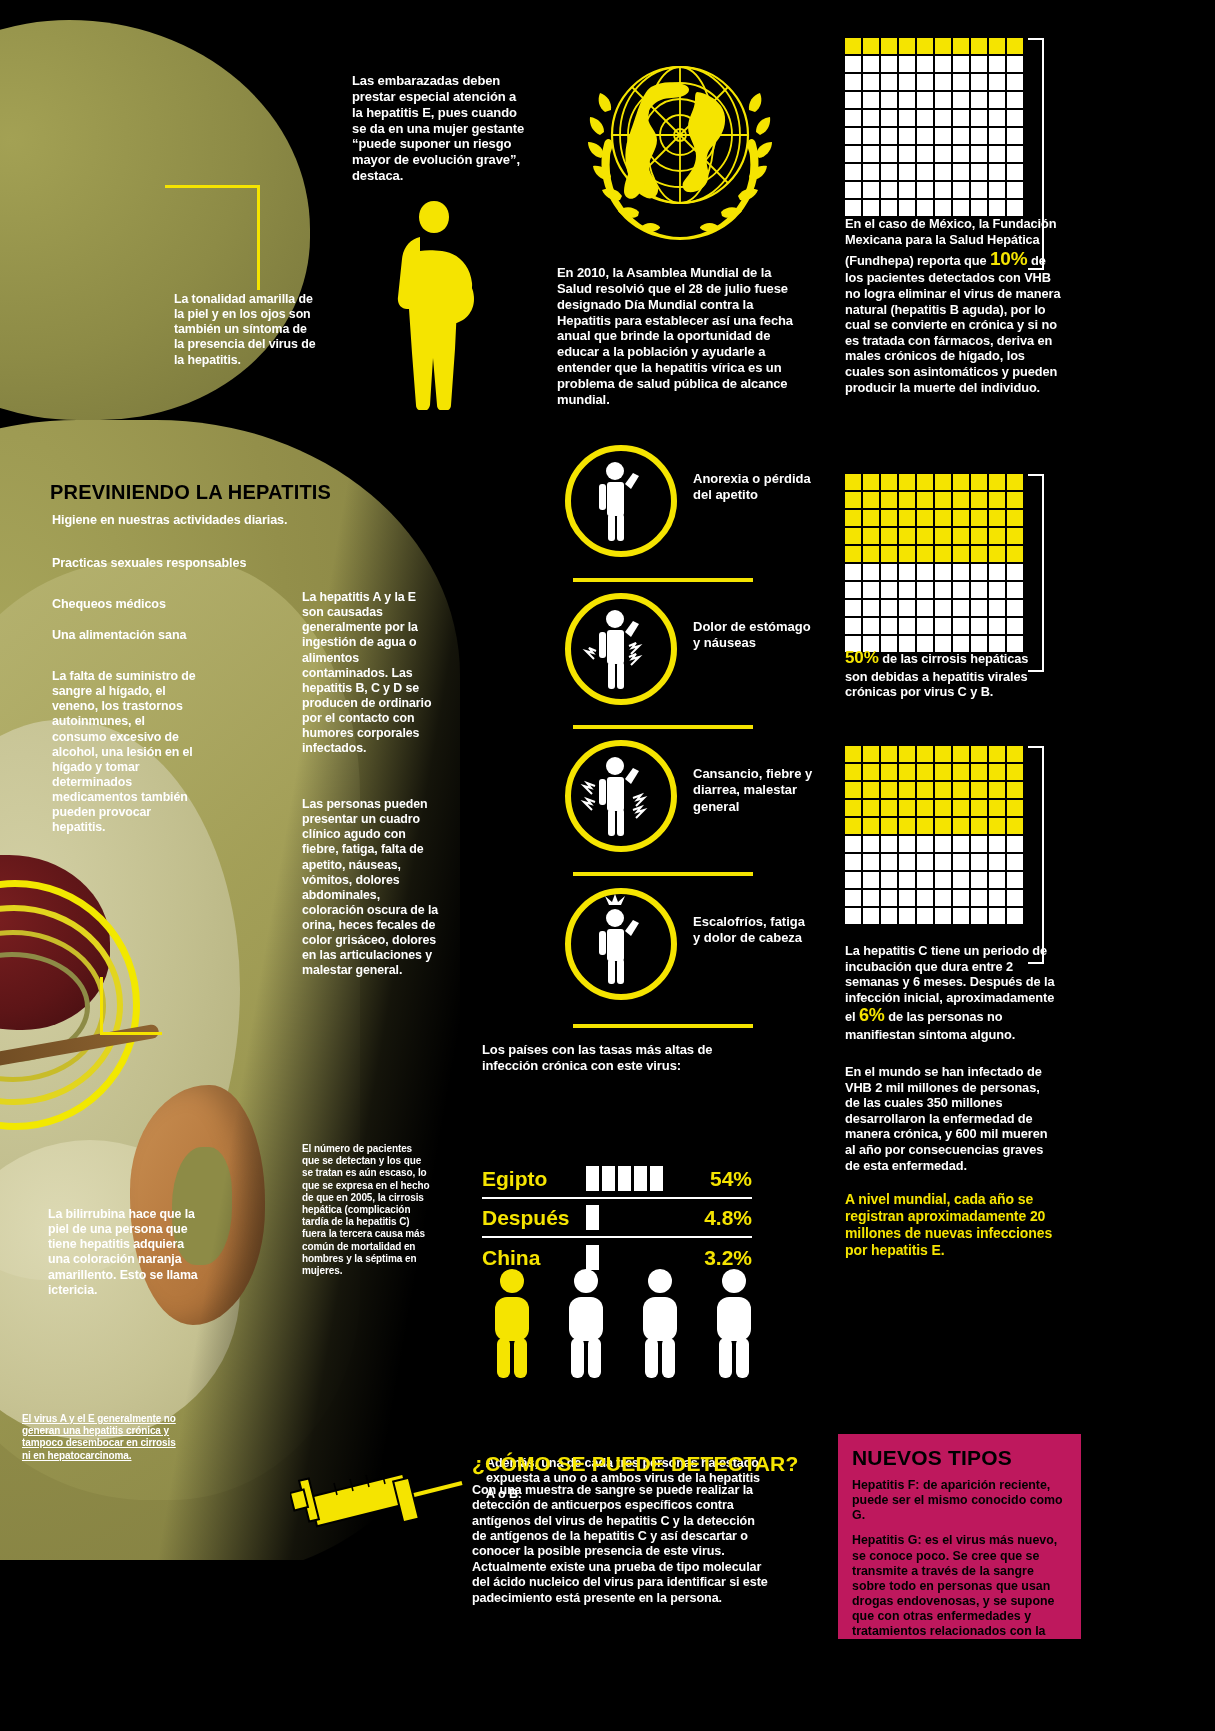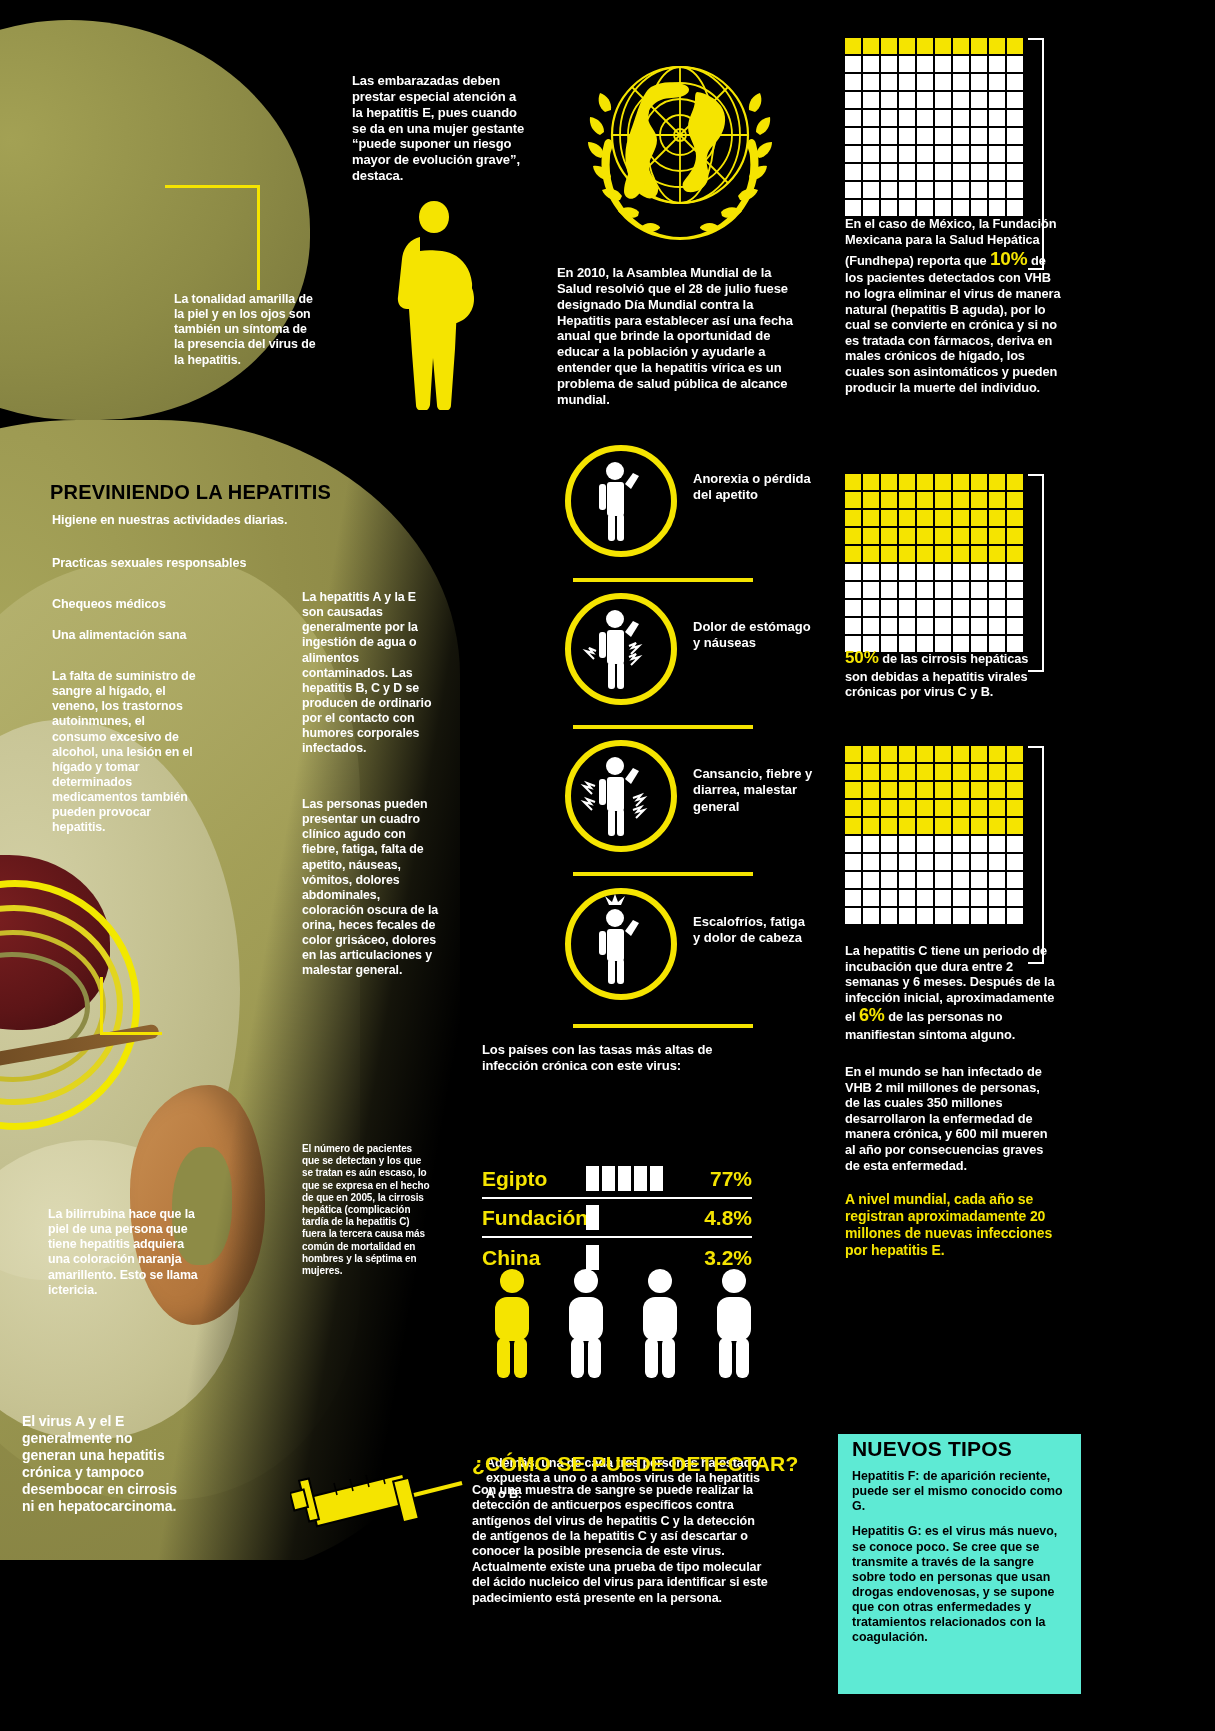--- a/index.html
+++ b/index.html
@@ -146,22 +146,22 @@
   .cval { color: #f5e400; font-weight: bold; font-size: 21px; text-align: right; }
 
   
   .people { position: absolute; left: 486px; top: 1268px; display: flex; gap: 22px; }
 
   
   .syringe { position: absolute; left: 290px; top: 1455px; }
 
   
   .ybox {
-    position: absolute; left: 838px; top: 1434px; width: 243px; height: 260px;
-    background: #5eead4; padding: 3px 14px;
+    position: absolute; left: 838px; top: 1434px; width: 243px; height: 205px;
+    background: #be185d; padding: 12px 14px;
   }
   .ybox h3 { font-size: 21px; font-weight: bold; color: #000; letter-spacing: .2px; margin-bottom: 8px; }
   .ybox p { font-size: 12.4px; font-weight: bold; color: #000; line-height: 1.22; margin-bottom: 10px; }
 
   h2.sect {
     position: absolute; font-weight: bold; letter-spacing: .2px;
   }
 </style>
 </head>
 <body>
@@ -583,21 +583,21 @@
   <div class="callout t-white" style="left:52px; top:669px; width:150px; font-size:12.4px;">La falta de suministro de sangre al hígado, el veneno, los trastornos autoinmunes, el consumo excesivo de alcohol, una lesión en el hígado y tomar determinados medicamentos también pueden provocar hepatitis.</div>
 
   <div class="callout t-white" style="left:302px; top:797px; width:138px; font-size:12.4px;">Las personas pueden presentar un cuadro clínico agudo con fiebre, fatiga, falta de apetito, náuseas, vómitos, dolores abdominales, coloración oscura de la orina, heces fecales de color grisáceo, dolores en las articulaciones y malestar general.</div>
   <div class="callout t-white" style="left:302px; top:590px; width:138px; font-size:12.4px;">La hepatitis A y la E son causadas generalmente por la ingestión de agua o alimentos contaminados. Las hepatitis B, C y D se producen de ordinario por el contacto con humores corporales infectados.</div>
   <div class="callout t-white" style="left:302px; top:1143px; width:130px; font-size:10px;">El número de pacientes que se detectan y los que se tratan es aún escaso, lo que se expresa en el hecho de que en 2005, la cirrosis hepática (complicación tardía de la hepatitis C) fuera la tercera causa más común de mortalidad en hombres y la séptima en mujeres.</div>
 
   <div class="conn" style="left:100px; top:977px; width:3px; height:58px;"></div>
   <div class="conn" style="left:100px; top:1032px; width:62px; height:3px;"></div>
   <div class="callout t-white" style="left:48px; top:1207px; width:160px; font-size:12.4px;">La bilirrubina hace que la piel de una persona que tiene hepatitis adquiera una coloración naranja amarillento. Esto se llama ictericia.</div>
 
-  <div class="callout t-white" style="left:22px; top:1413px; width:165px; font-size:14px;">El virus A y el E generalmente no generan una hepatitis crónica y tampoco desembocar en cirrosis ni en hepatocarcinoma.</div>
+  <div class="callout t-white" style="left:22px; top:1413px; width:165px; font-size:10px;text-decoration:underline;">El virus A y el E generalmente no generan una hepatitis crónica y tampoco desembocar en cirrosis ni en hepatocarcinoma.</div>
 
   <svg class="syringe" width="180" height="90" viewBox="0 0 180 90">
     <g fill="#f5e400" stroke="#000" stroke-width="2">
       <rect x="22" y="30" width="96" height="30" transform="rotate(-14 70 45)"></rect>
       <rect x="108" y="24" width="16" height="42" transform="rotate(-14 116 45)"></rect>
       <rect x="14" y="24" width="10" height="42" transform="rotate(-14 19 45)"></rect>
       <rect x="2" y="36" width="14" height="18" transform="rotate(-14 9 45)"></rect>
     </g>
     <line x1="124" y1="40" x2="172" y2="28" stroke="#f5e400" stroke-width="4"></line>
     <g stroke="#000" stroke-width="1.6">
@@ -681,24 +681,24 @@
   <div class="ctable">
     <div class="crow">
       <span class="cname">Egipto</span>
       <span class="cbars">
           <b></b>
           <b></b>
           <b></b>
           <b></b>
           <b></b>
         </span>
-      <span class="cval">77%</span>
+      <span class="cval">54%</span>
     </div>
     <div class="crow">
-      <span class="cname">Fundación</span>
+      <span class="cname">Después</span>
       <span class="cbars">
           <b></b>
         </span>
       <span class="cval">4.8%</span>
     </div>
     <div class="crow">
       <span class="cname">China</span>
       <span class="cbars">
           <b></b>
         </span>

